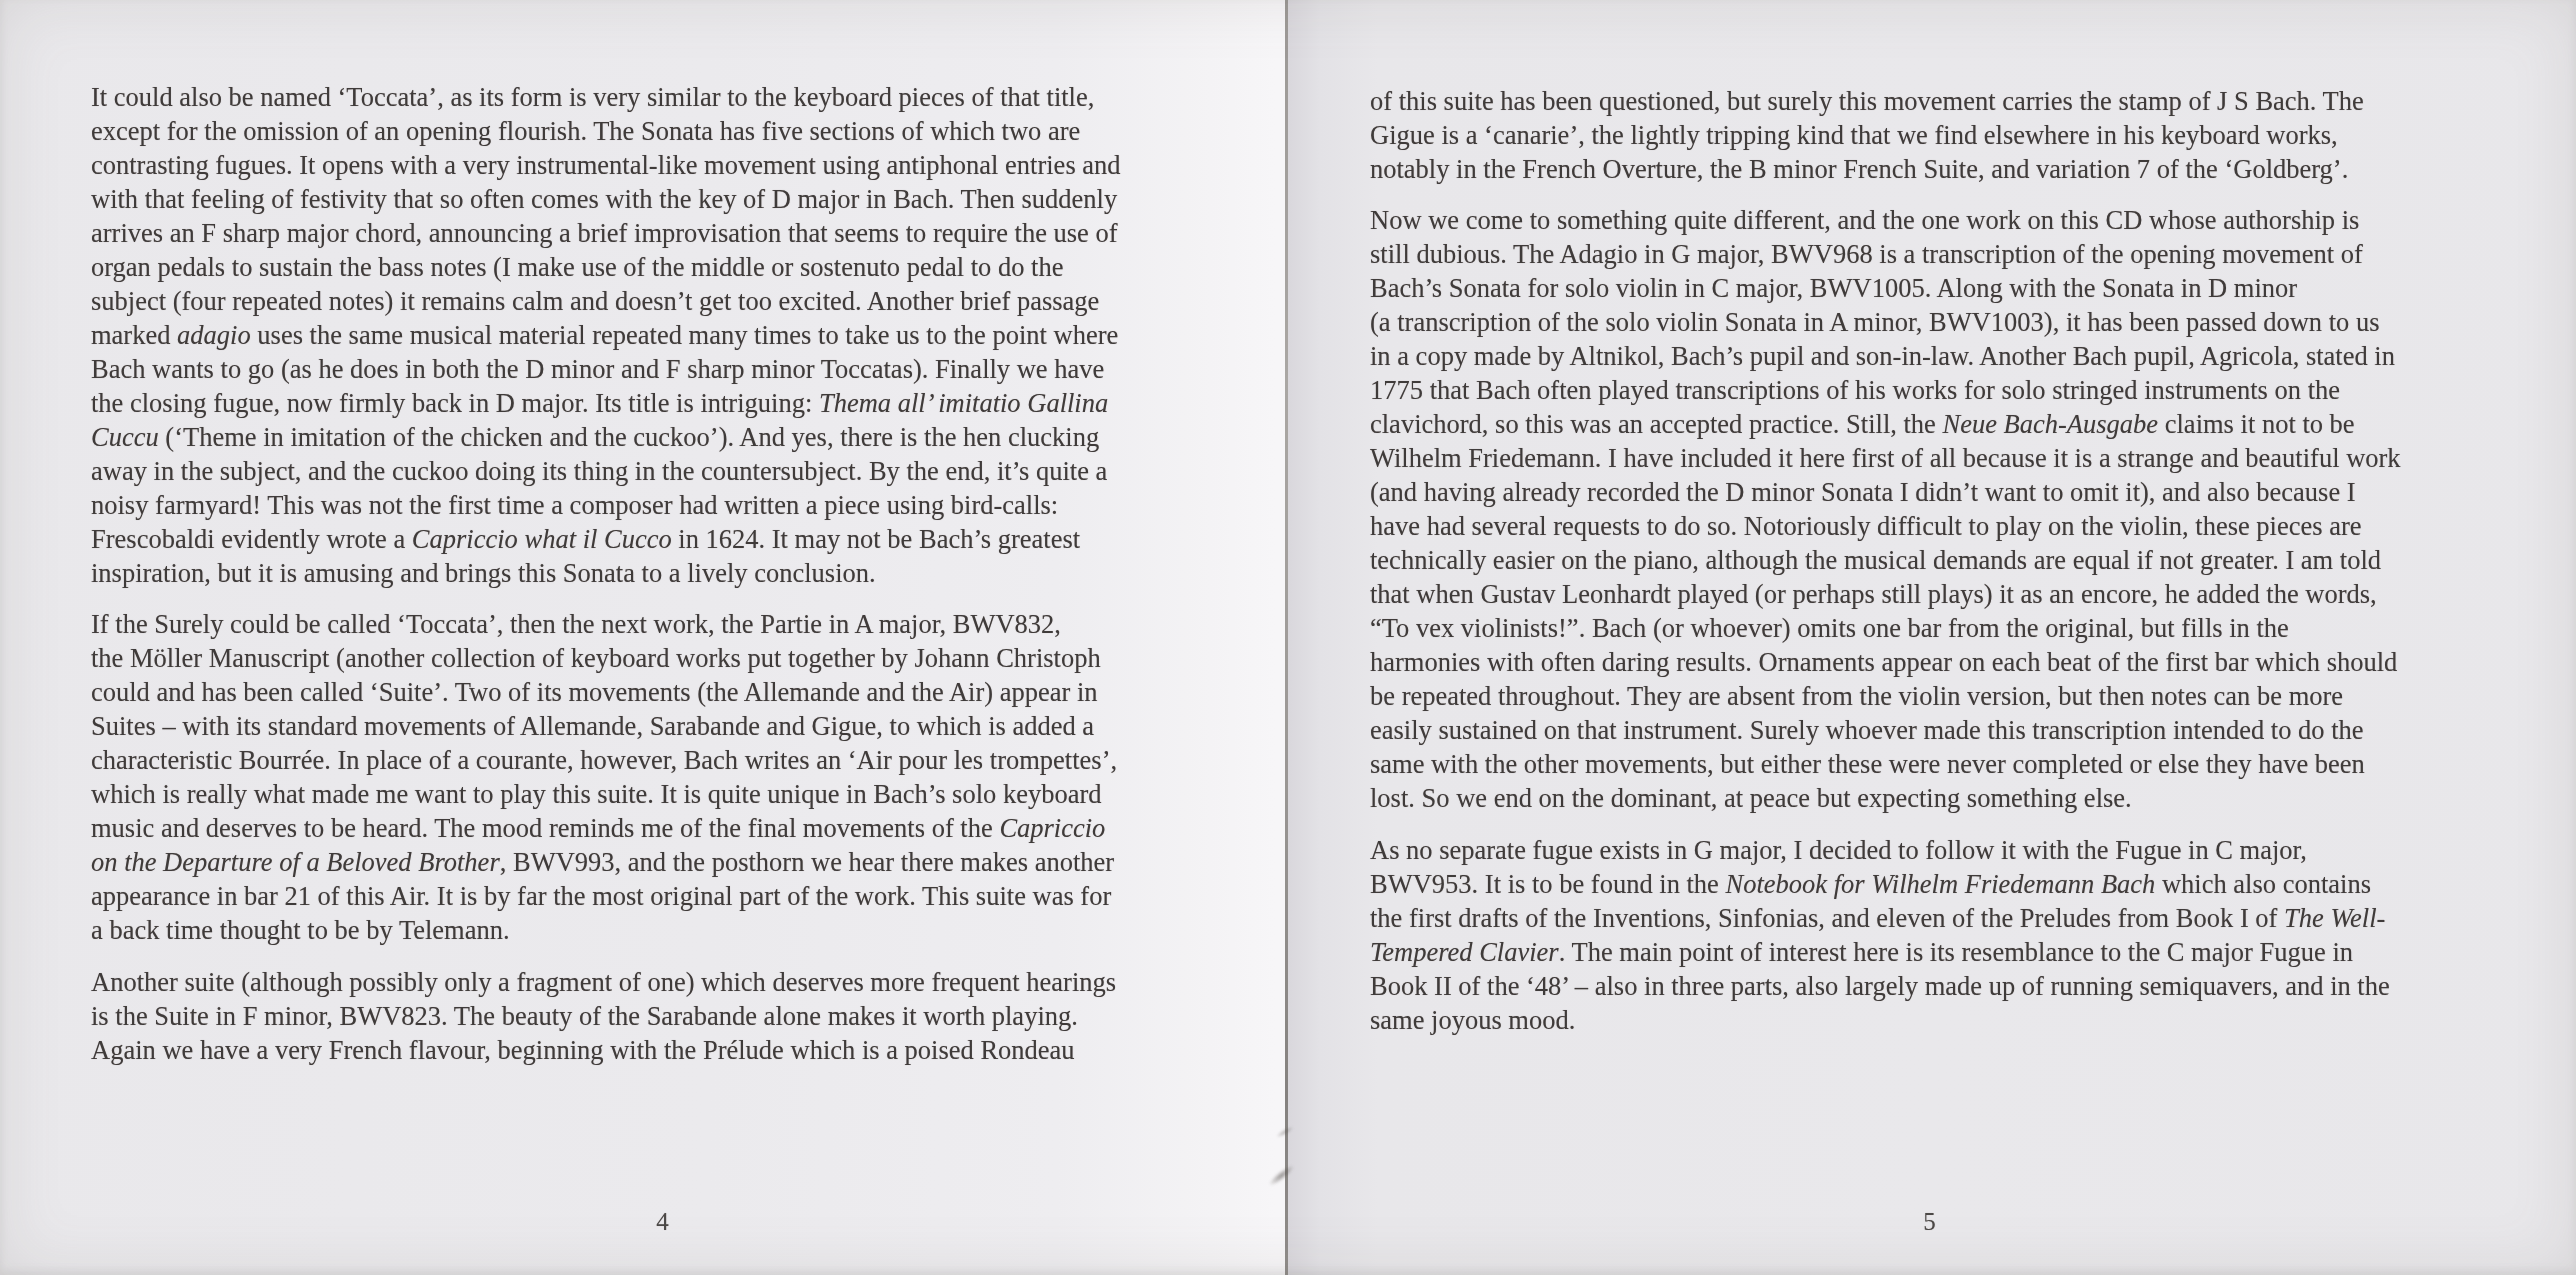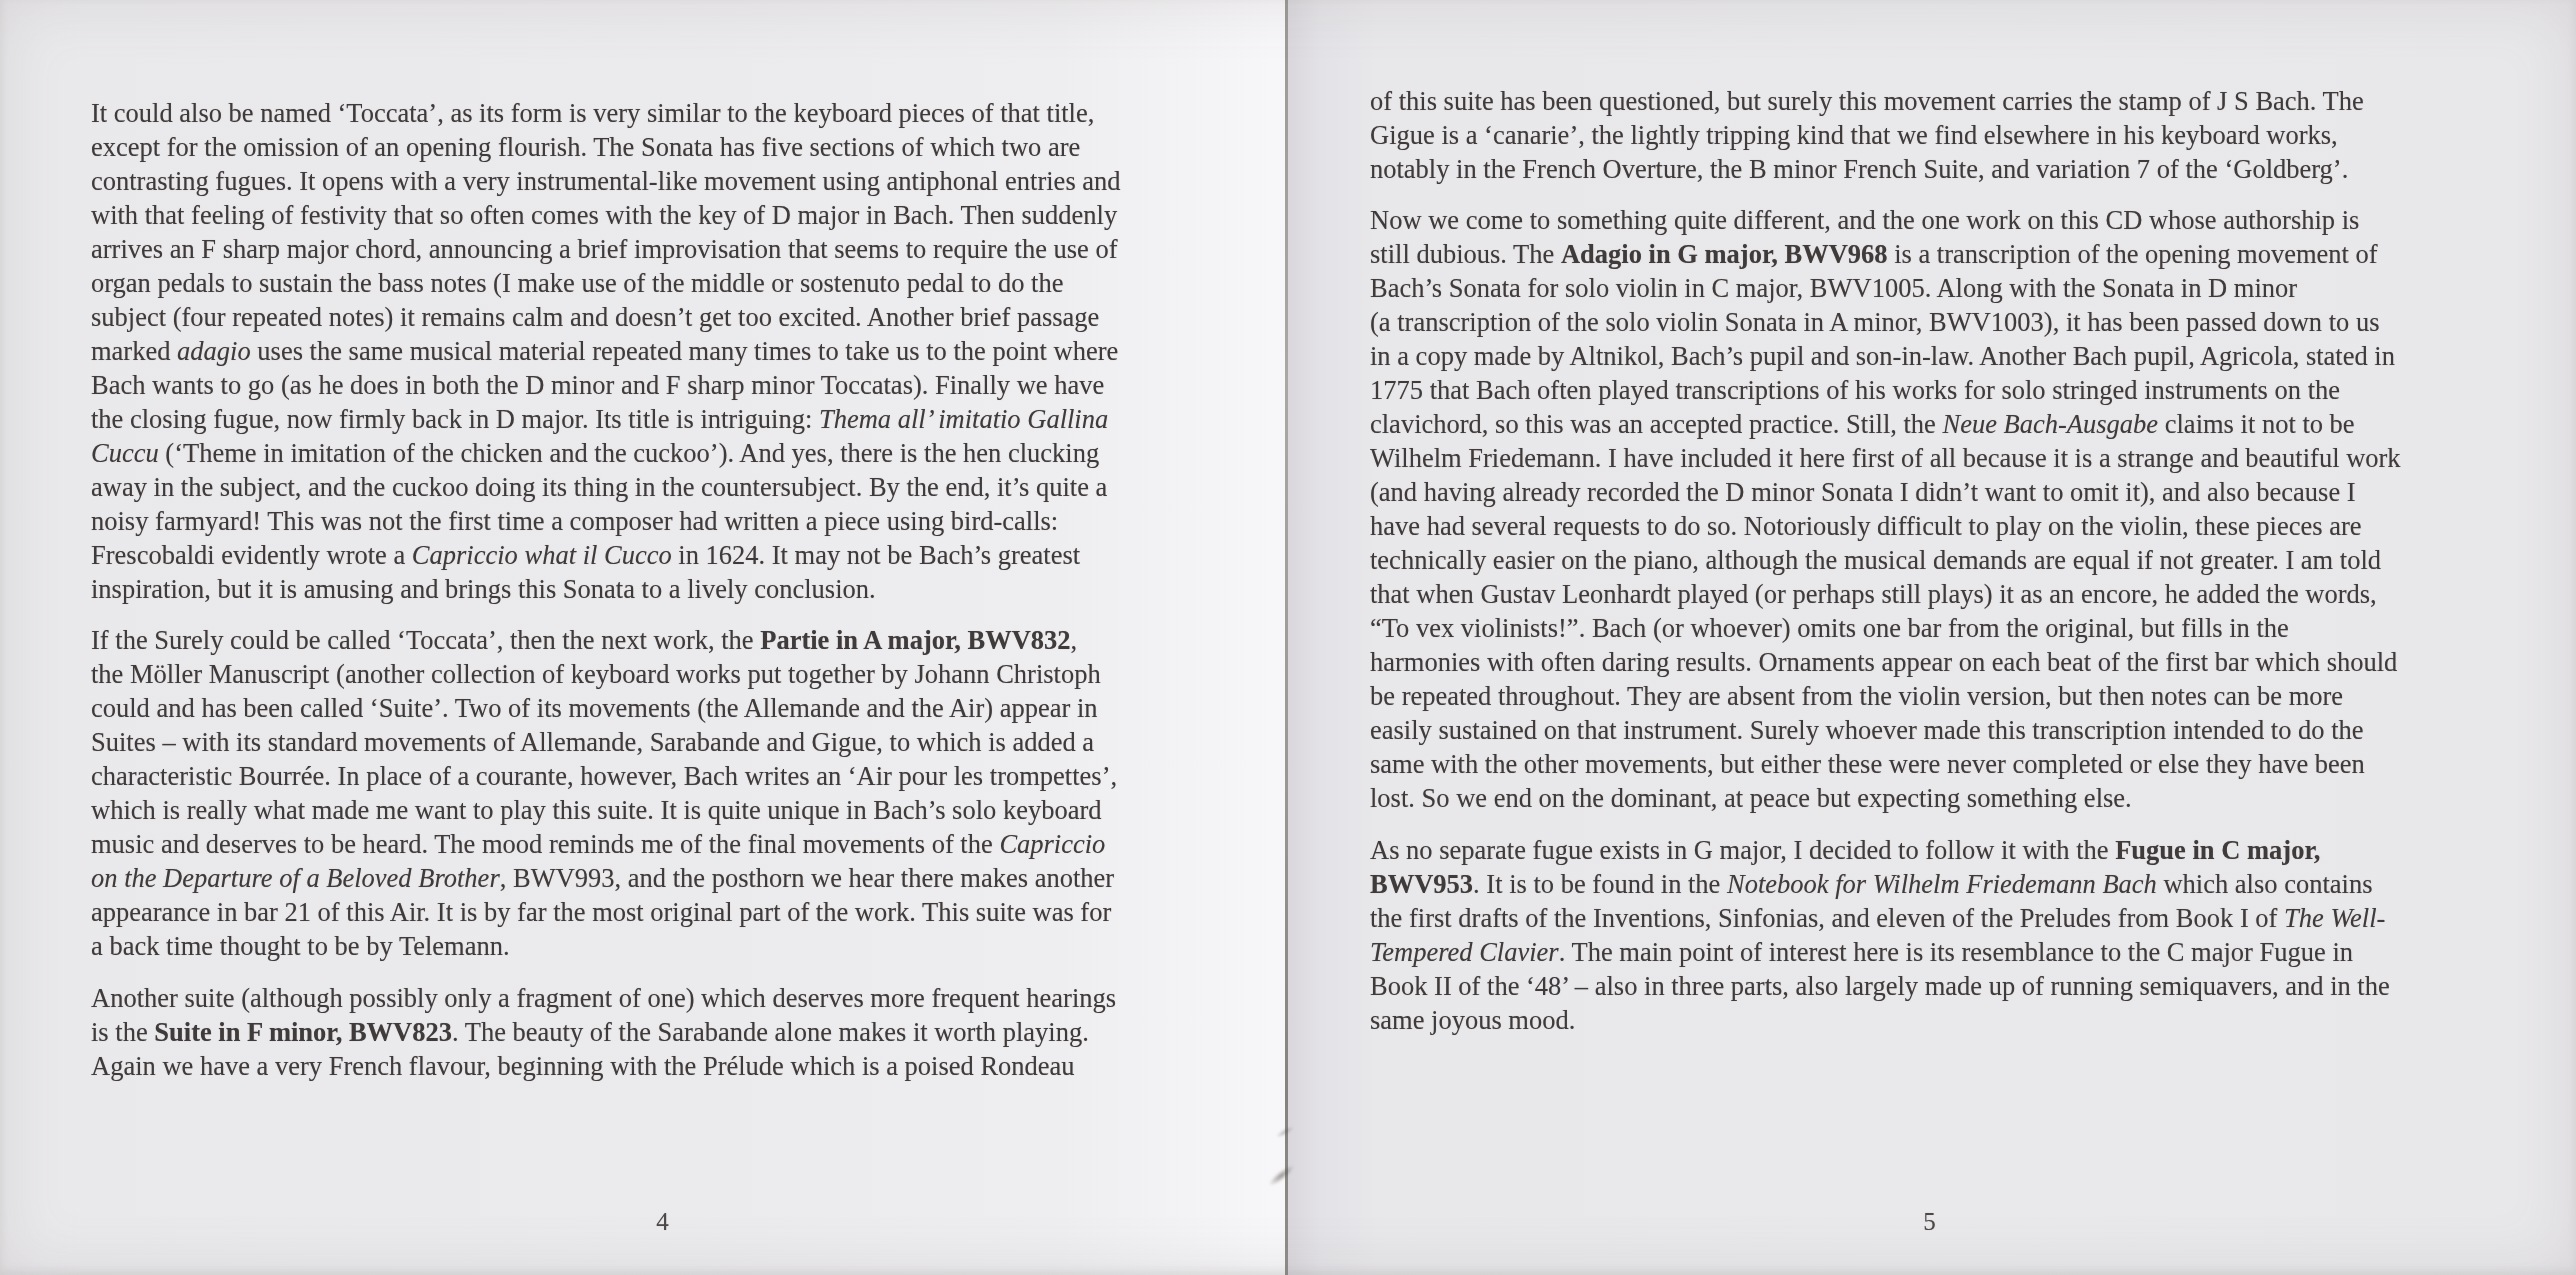--- a/index.html
+++ b/index.html
@@ -21,27 +21,27 @@
     opacity:.75;filter:blur(0.4px);}
   .crease{position:absolute;left:1266px;top:1171px;width:31px;height:9px;
     background:radial-gradient(closest-side,rgba(70,64,60,.55),rgba(70,64,60,0));
     transform:rotate(-38deg);filter:blur(0.9px);}
   .crease2{position:absolute;left:1275px;top:1129px;width:20px;height:6.4px;
     background:radial-gradient(closest-side,rgba(80,74,70,.4),rgba(80,74,70,0));
     transform:rotate(-30deg);filter:blur(0.9px);}
   .vignette{position:absolute;inset:0;
     box-shadow:inset 0 0 64px rgba(110,105,100,.14), inset 0 -3.7px 9px rgba(110,105,100,.12);}
   .text-block{position:absolute;font-size:26.5px;}
-  .tb-left{left:91px;top:96px;width:1169px;}
+  .tb-left{left:91px;top:80px;width:1169px;}
   .tb-right{left:1370px;top:84px;width:1169px;}
   .para{margin:0 0 17.4px 0;}
   .line{white-space:nowrap;height:34px;line-height:34px;
     text-shadow:0 0 0.9px rgba(95,75,70,.38);}
   .it{font-style:italic;}
-  .bd{font-weight:bold;}
+  .bd{font-weight:normal;}
   .rg{font-style:normal;font-weight:normal;}
   .page-number{position:absolute;top:1208px;width:91px;text-align:center;
     font-size:25px;color:#4c4947;text-shadow:0 0 0.9px rgba(95,75,70,.3);}
   .pn-left{left:617px;}
   .pn-right{left:1884px;}
 </style>
 </head>
 <body>
 
 <div class="spread">

